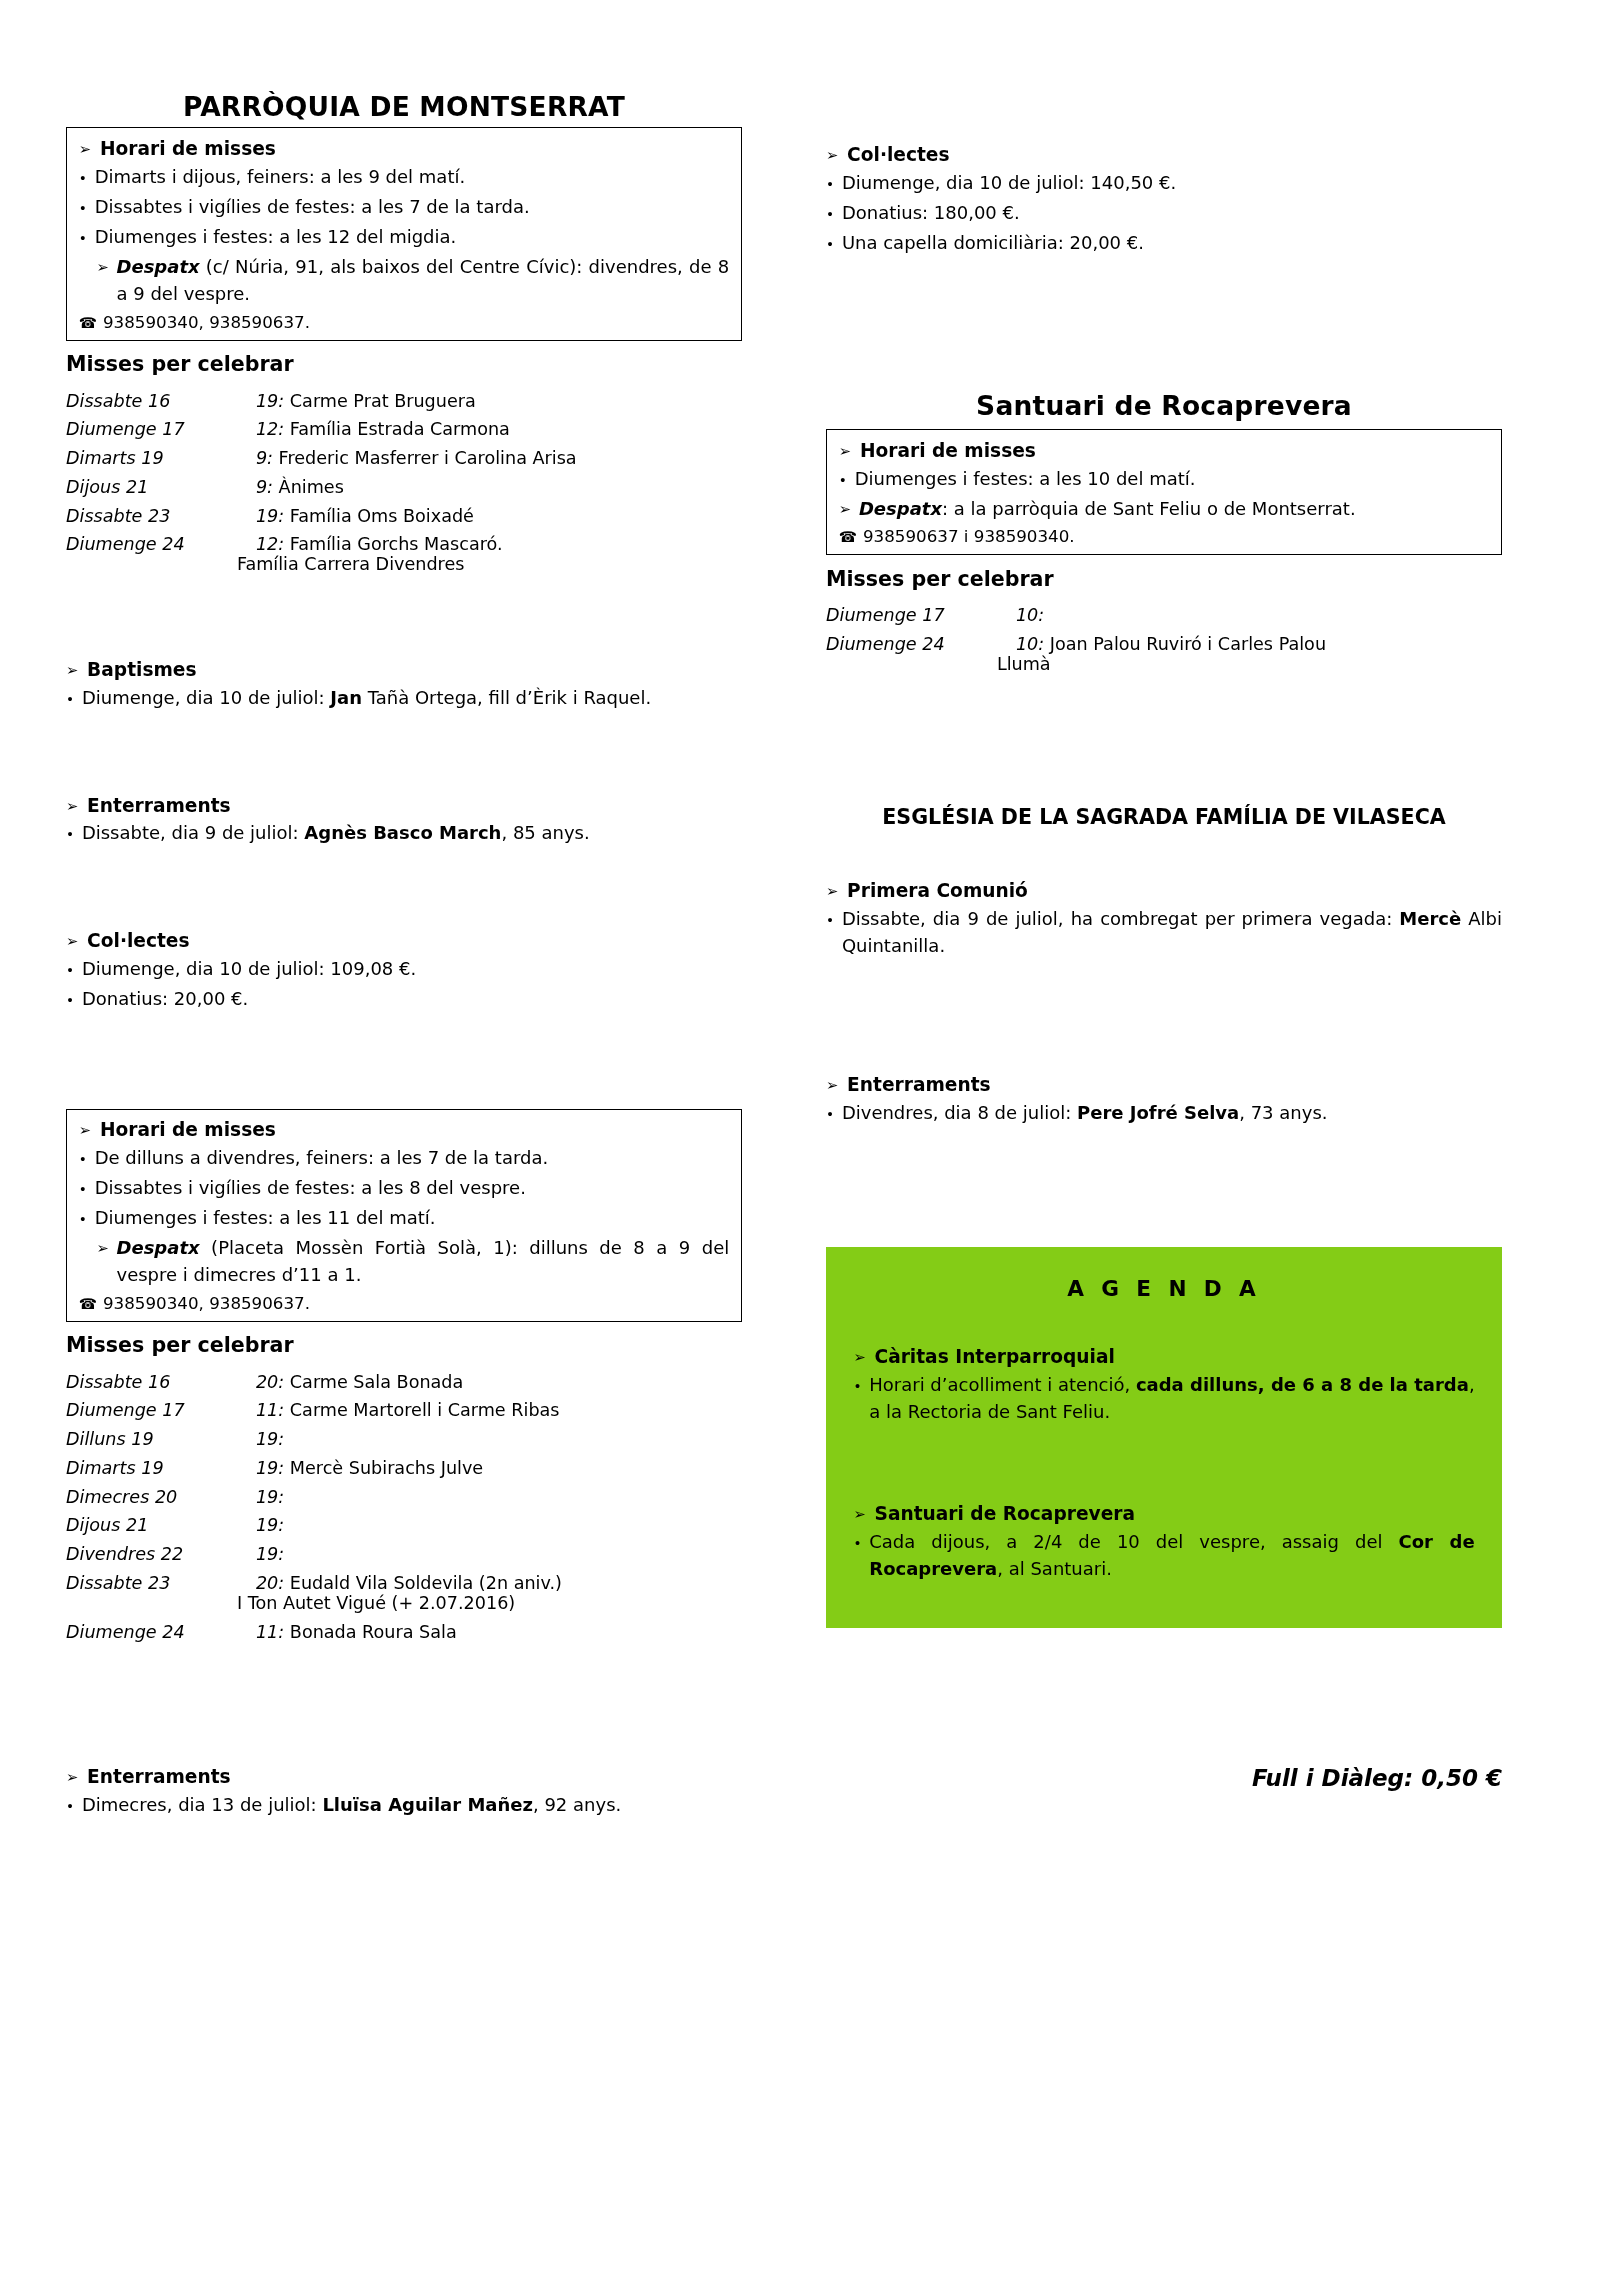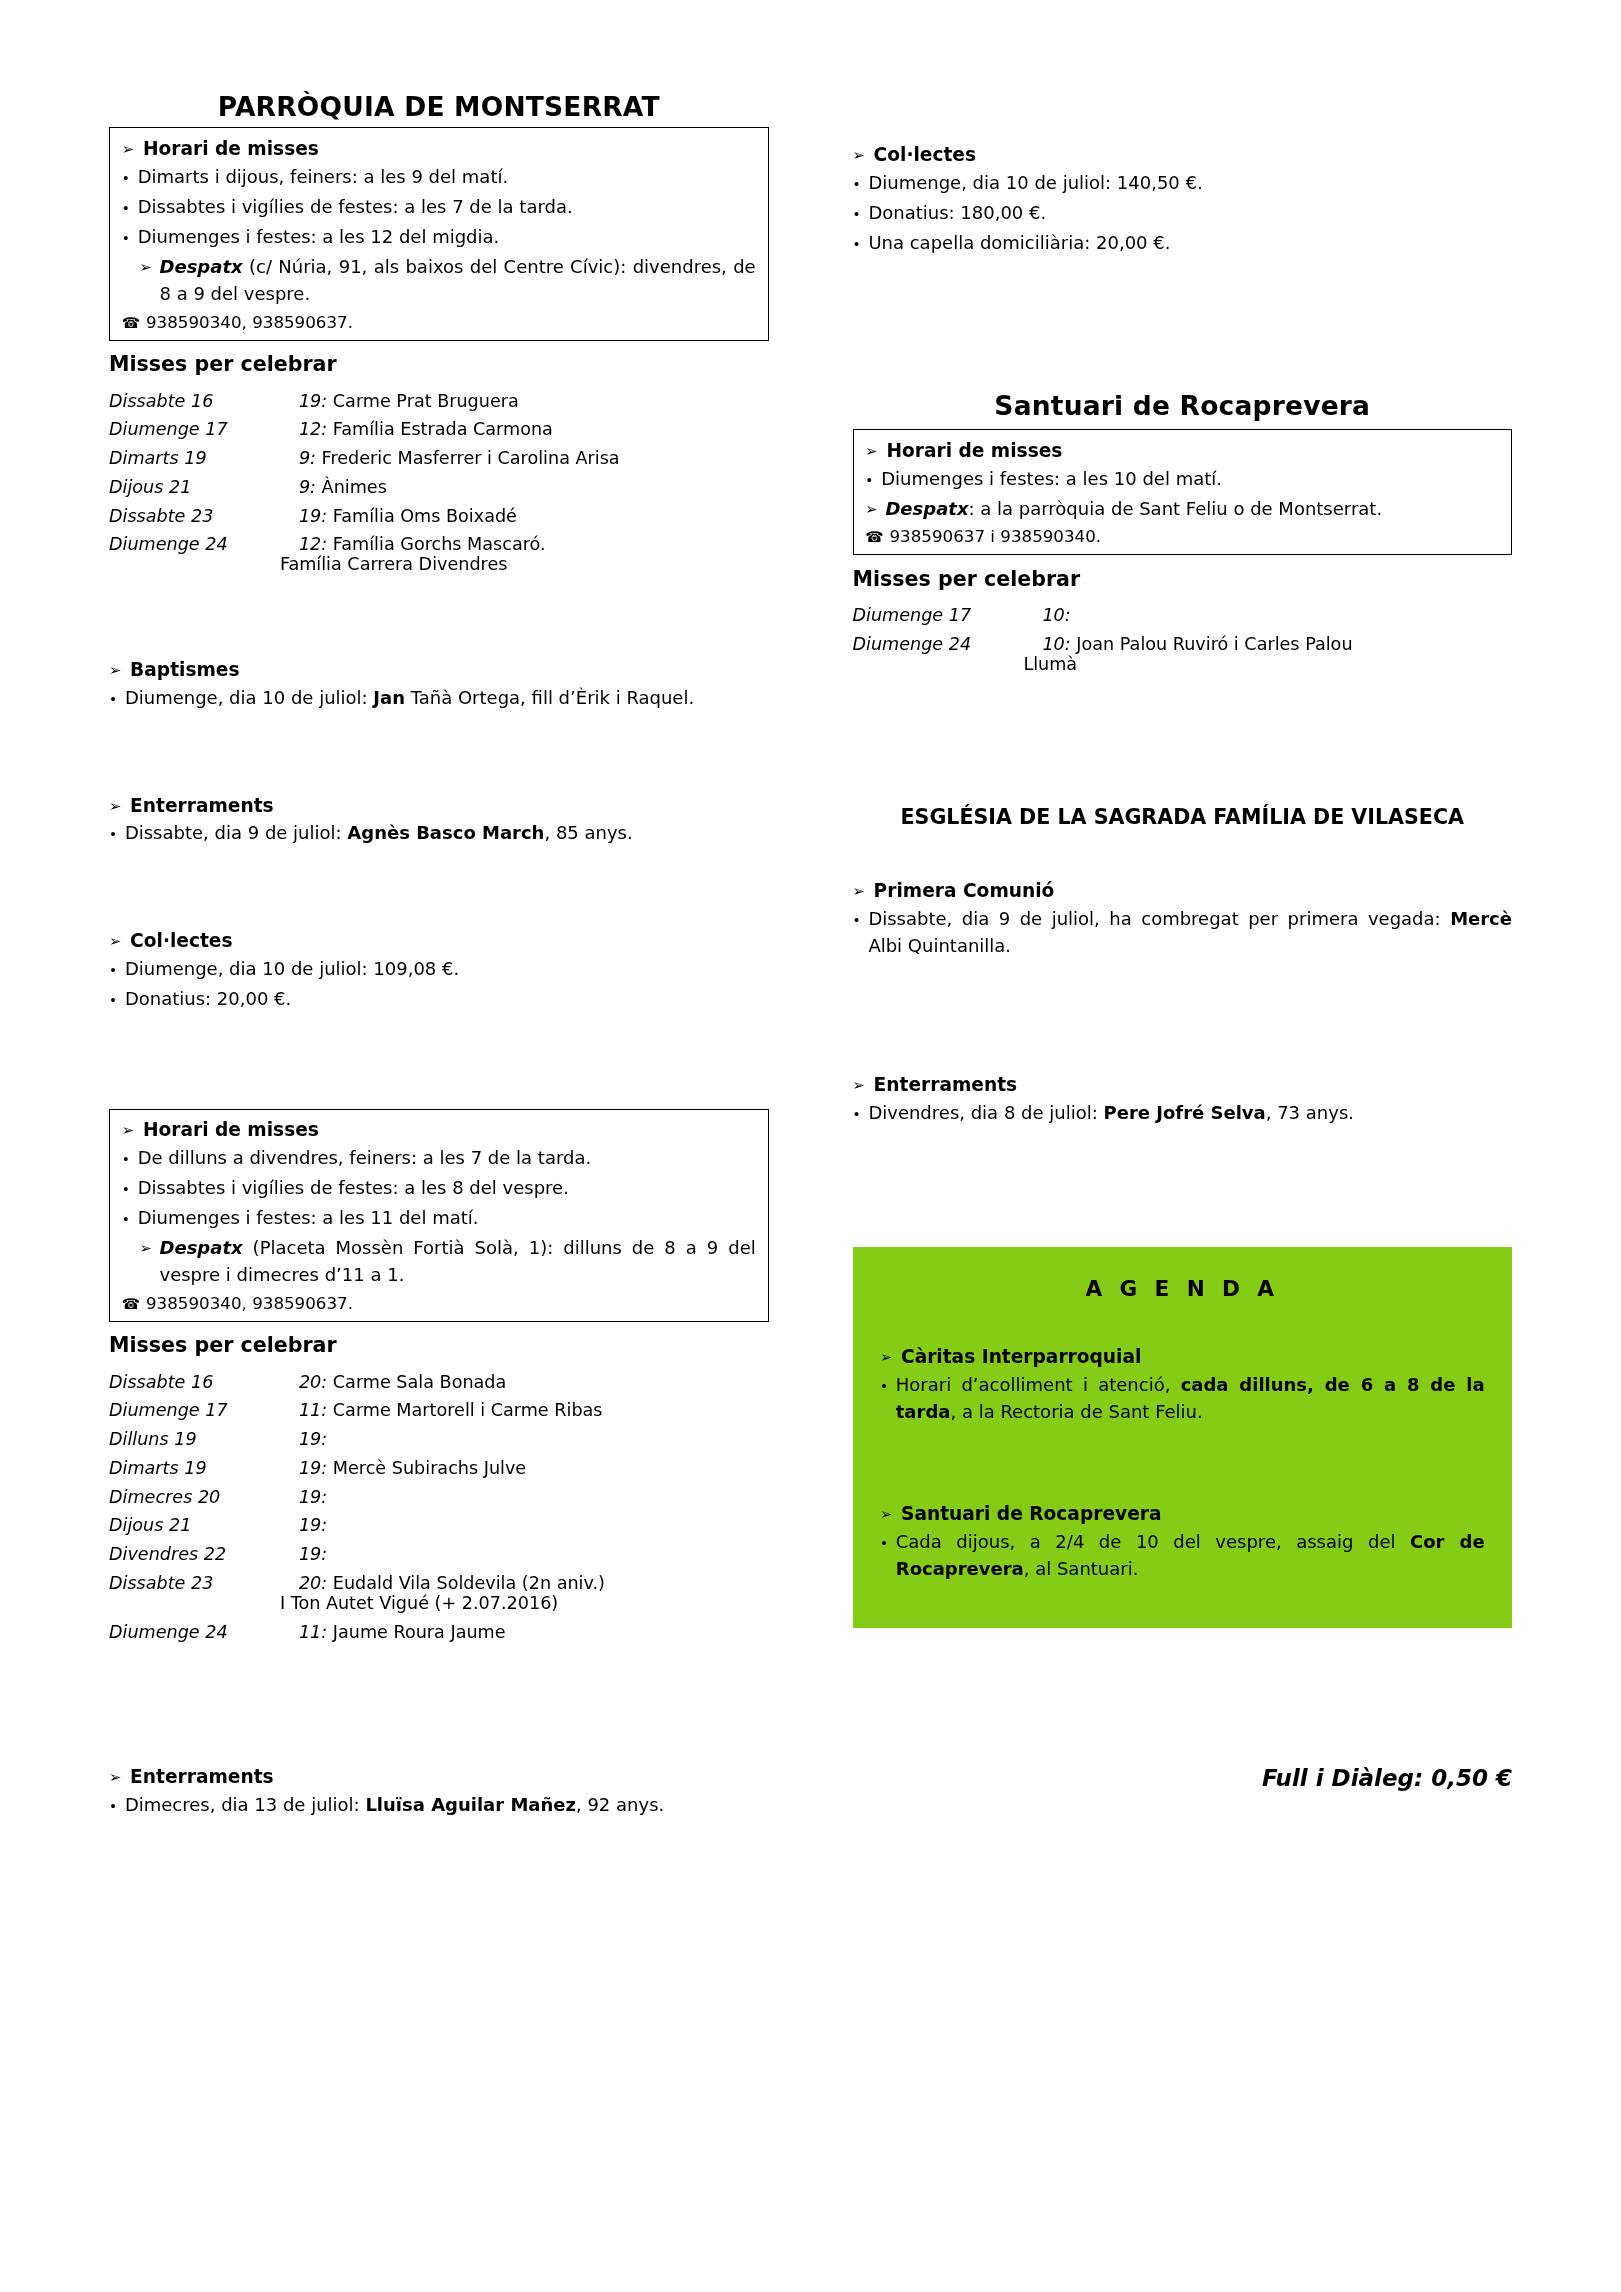--- a/index.html
+++ b/index.html
@@ -12,21 +12,21 @@
     background: #ffffff;
     font-family: "DejaVu Sans", sans-serif;
     color: #000000;
     position: relative;
   }
   .page {
     position: relative;
     width: 1621px;
     height: 2293px;
     box-sizing: border-box;
-    padding: 69px 109px;
+    padding: 69px 66px;
   }
   .columns {
     display: flex;
     gap: 84px;
     align-items: flex-start;
   }
   .col {
     width: 676px;
     position: relative;
   }
@@ -334,21 +334,21 @@
           <tr>
             <td class="day">Divendres 22</td>
             <td class="detail"><span class="hour">19:</span> <span></span></td>
           </tr>
           <tr>
             <td class="day">Dissabte 23</td>
             <td class="detail"><span class="hour">20:</span> <span>Eudald Vila Soldevila (2n aniv.)</span><span class="mass-second">I Ton Autet Vigué (+ 2.07.2016)</span></td>
           </tr>
           <tr>
             <td class="day">Diumenge 24</td>
-            <td class="detail"><span class="hour">11:</span> <span>Jaume Roura Jaume</span></td>
+            <td class="detail"><span class="hour">11:</span> <span>Bonada Roura Sala</span></td>
           </tr>
         </tbody>
       </table>
 
       <div style="height:94px"></div>
 
       <div class="blocklist">
         <div class="arrow-head">
           <span class="arrow-glyph">➢</span>
           <span>Enterraments</span>

